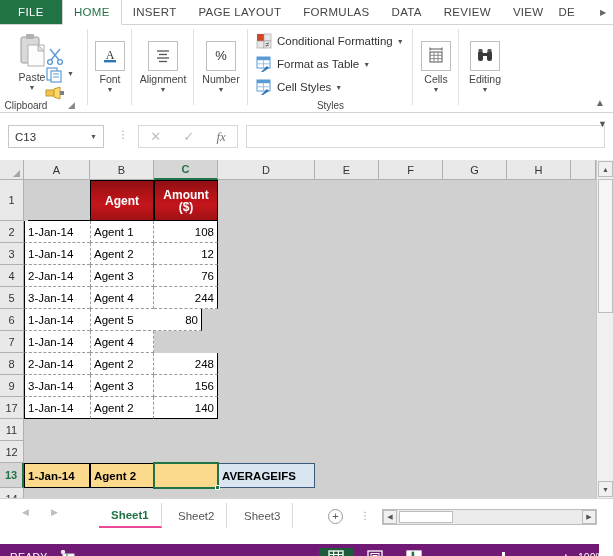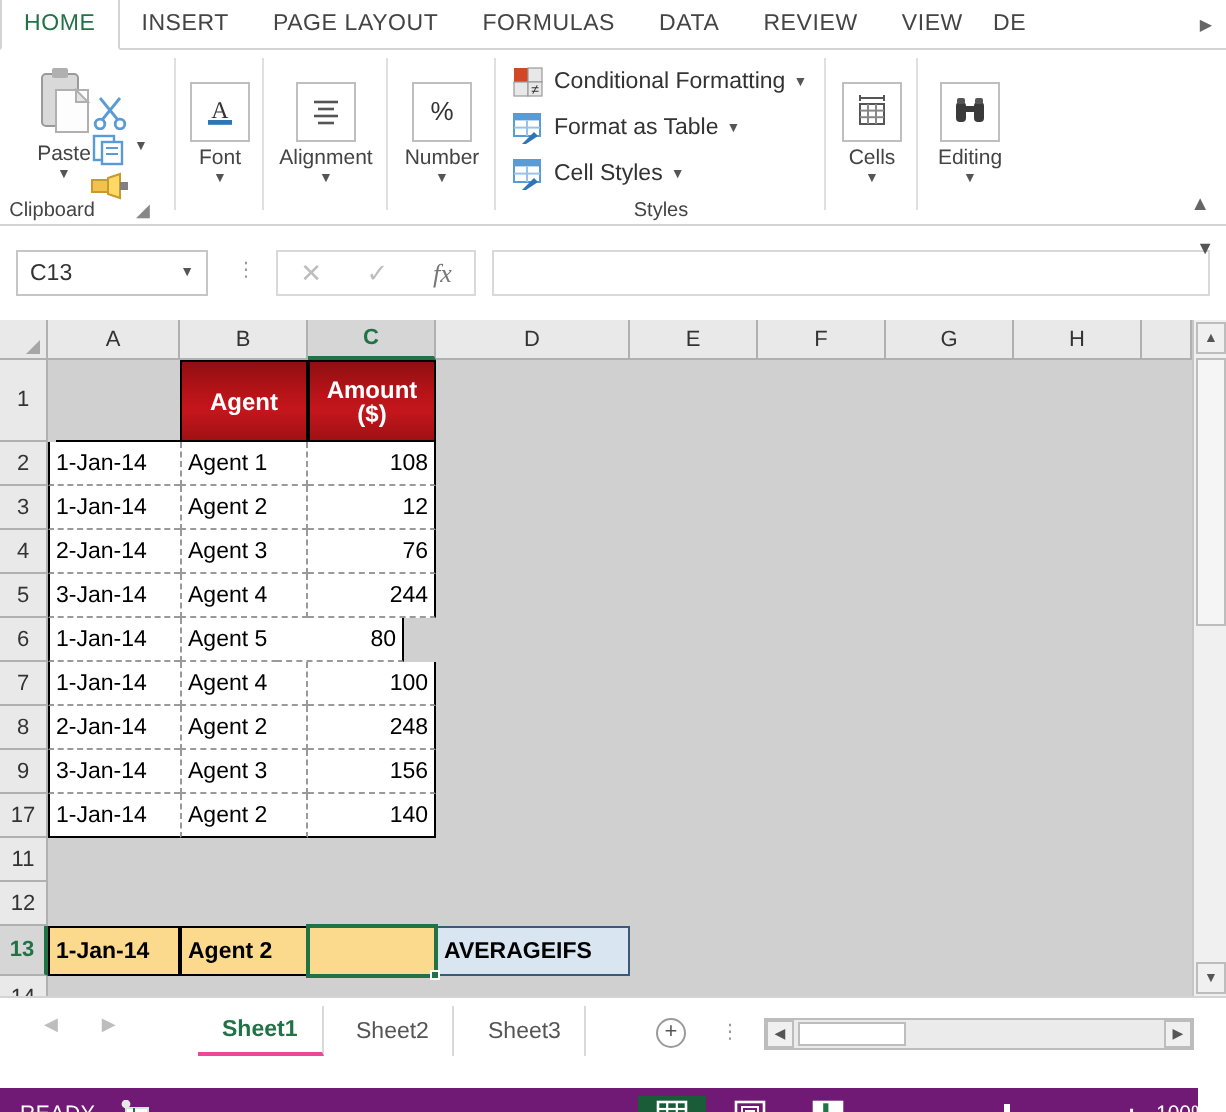--- a/index.html
+++ b/index.html
@@ -241,20 +241,23 @@
   .zoom-thumb { position:absolute; left:502px; top:8px; width:3px; height:13px; background:#fff; }
   .zoom-plus { position:absolute; left:562px; top:6px; font-size:13px; font-weight:bold; }
   .zoom-pct { position:absolute; left:578px; top:7px; font-size:10.5px; }
 </style>
 </head>
 <body>
 
 <div id="app">
 
   <div class="tabstrip">
+    <div class="tab-file">
+      <span>FILE</span>
+    </div>
     <div class="tab active">
       <span>HOME</span>
     </div>
     <div class="tab">
       <span>INSERT</span>
     </div>
     <div class="tab">
       <span>PAGE LAYOUT</span>
     </div>
     <div class="tab">
@@ -607,23 +610,20 @@
     <div class="cell num solid-r dashed-b" style="left:138px; top:149px; width:64px; height:22px;">
         <span>80</span>
       </div>
 
     <div class="cell solid-l dashed-b" style="left:24px; top:171px; width:66px; height:22px;">
         <span>1-Jan-14</span>
       </div>
     <div class="cell dashed-r dashed-b" style="left:90px; top:171px; width:64px; height:22px; border-left:1px dashed #9a9a9a;">
         <span>Agent 4</span>
       </div>
-    <div class="cell num solid-r dashed-b" style="left:154px; top:171px; width:64px; height:22px;">
-        <span>100</span>
-      </div>
 
     <div class="cell solid-l dashed-b" style="left:24px; top:193px; width:66px; height:22px;">
         <span>2-Jan-14</span>
       </div>
     <div class="cell dashed-r dashed-b" style="left:90px; top:193px; width:64px; height:22px; border-left:1px dashed #9a9a9a;">
         <span>Agent 2</span>
       </div>
     <div class="cell num solid-r dashed-b" style="left:154px; top:193px; width:64px; height:22px;">
         <span>248</span>
       </div>

